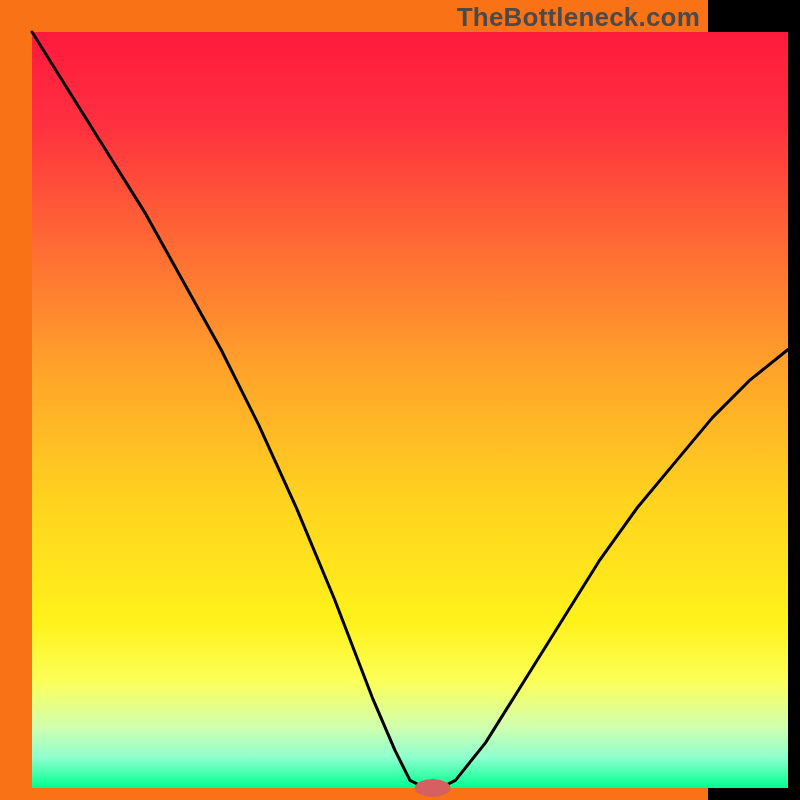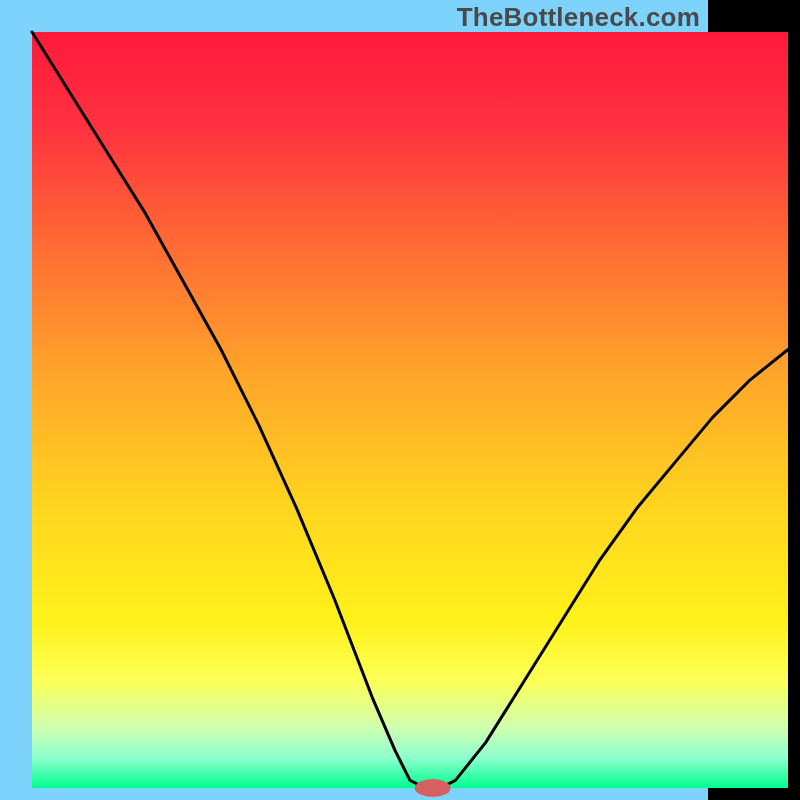--- a/index.html
+++ b/index.html
@@ -7,21 +7,21 @@
     padding: 0;
     width: 800px;
     height: 800px;
     background: #000;
     overflow: hidden;
   }
   .wrap {
     position: relative;
     width: 708px;
     height: 800px;
-    background: #7dd3fc;
+    background: #f97316;
   }
   svg {
     position: absolute;
     top: 0;
     left: 0;
   }
   .watermark {
     position: absolute;
     top: 2px;
     right: 8px;

